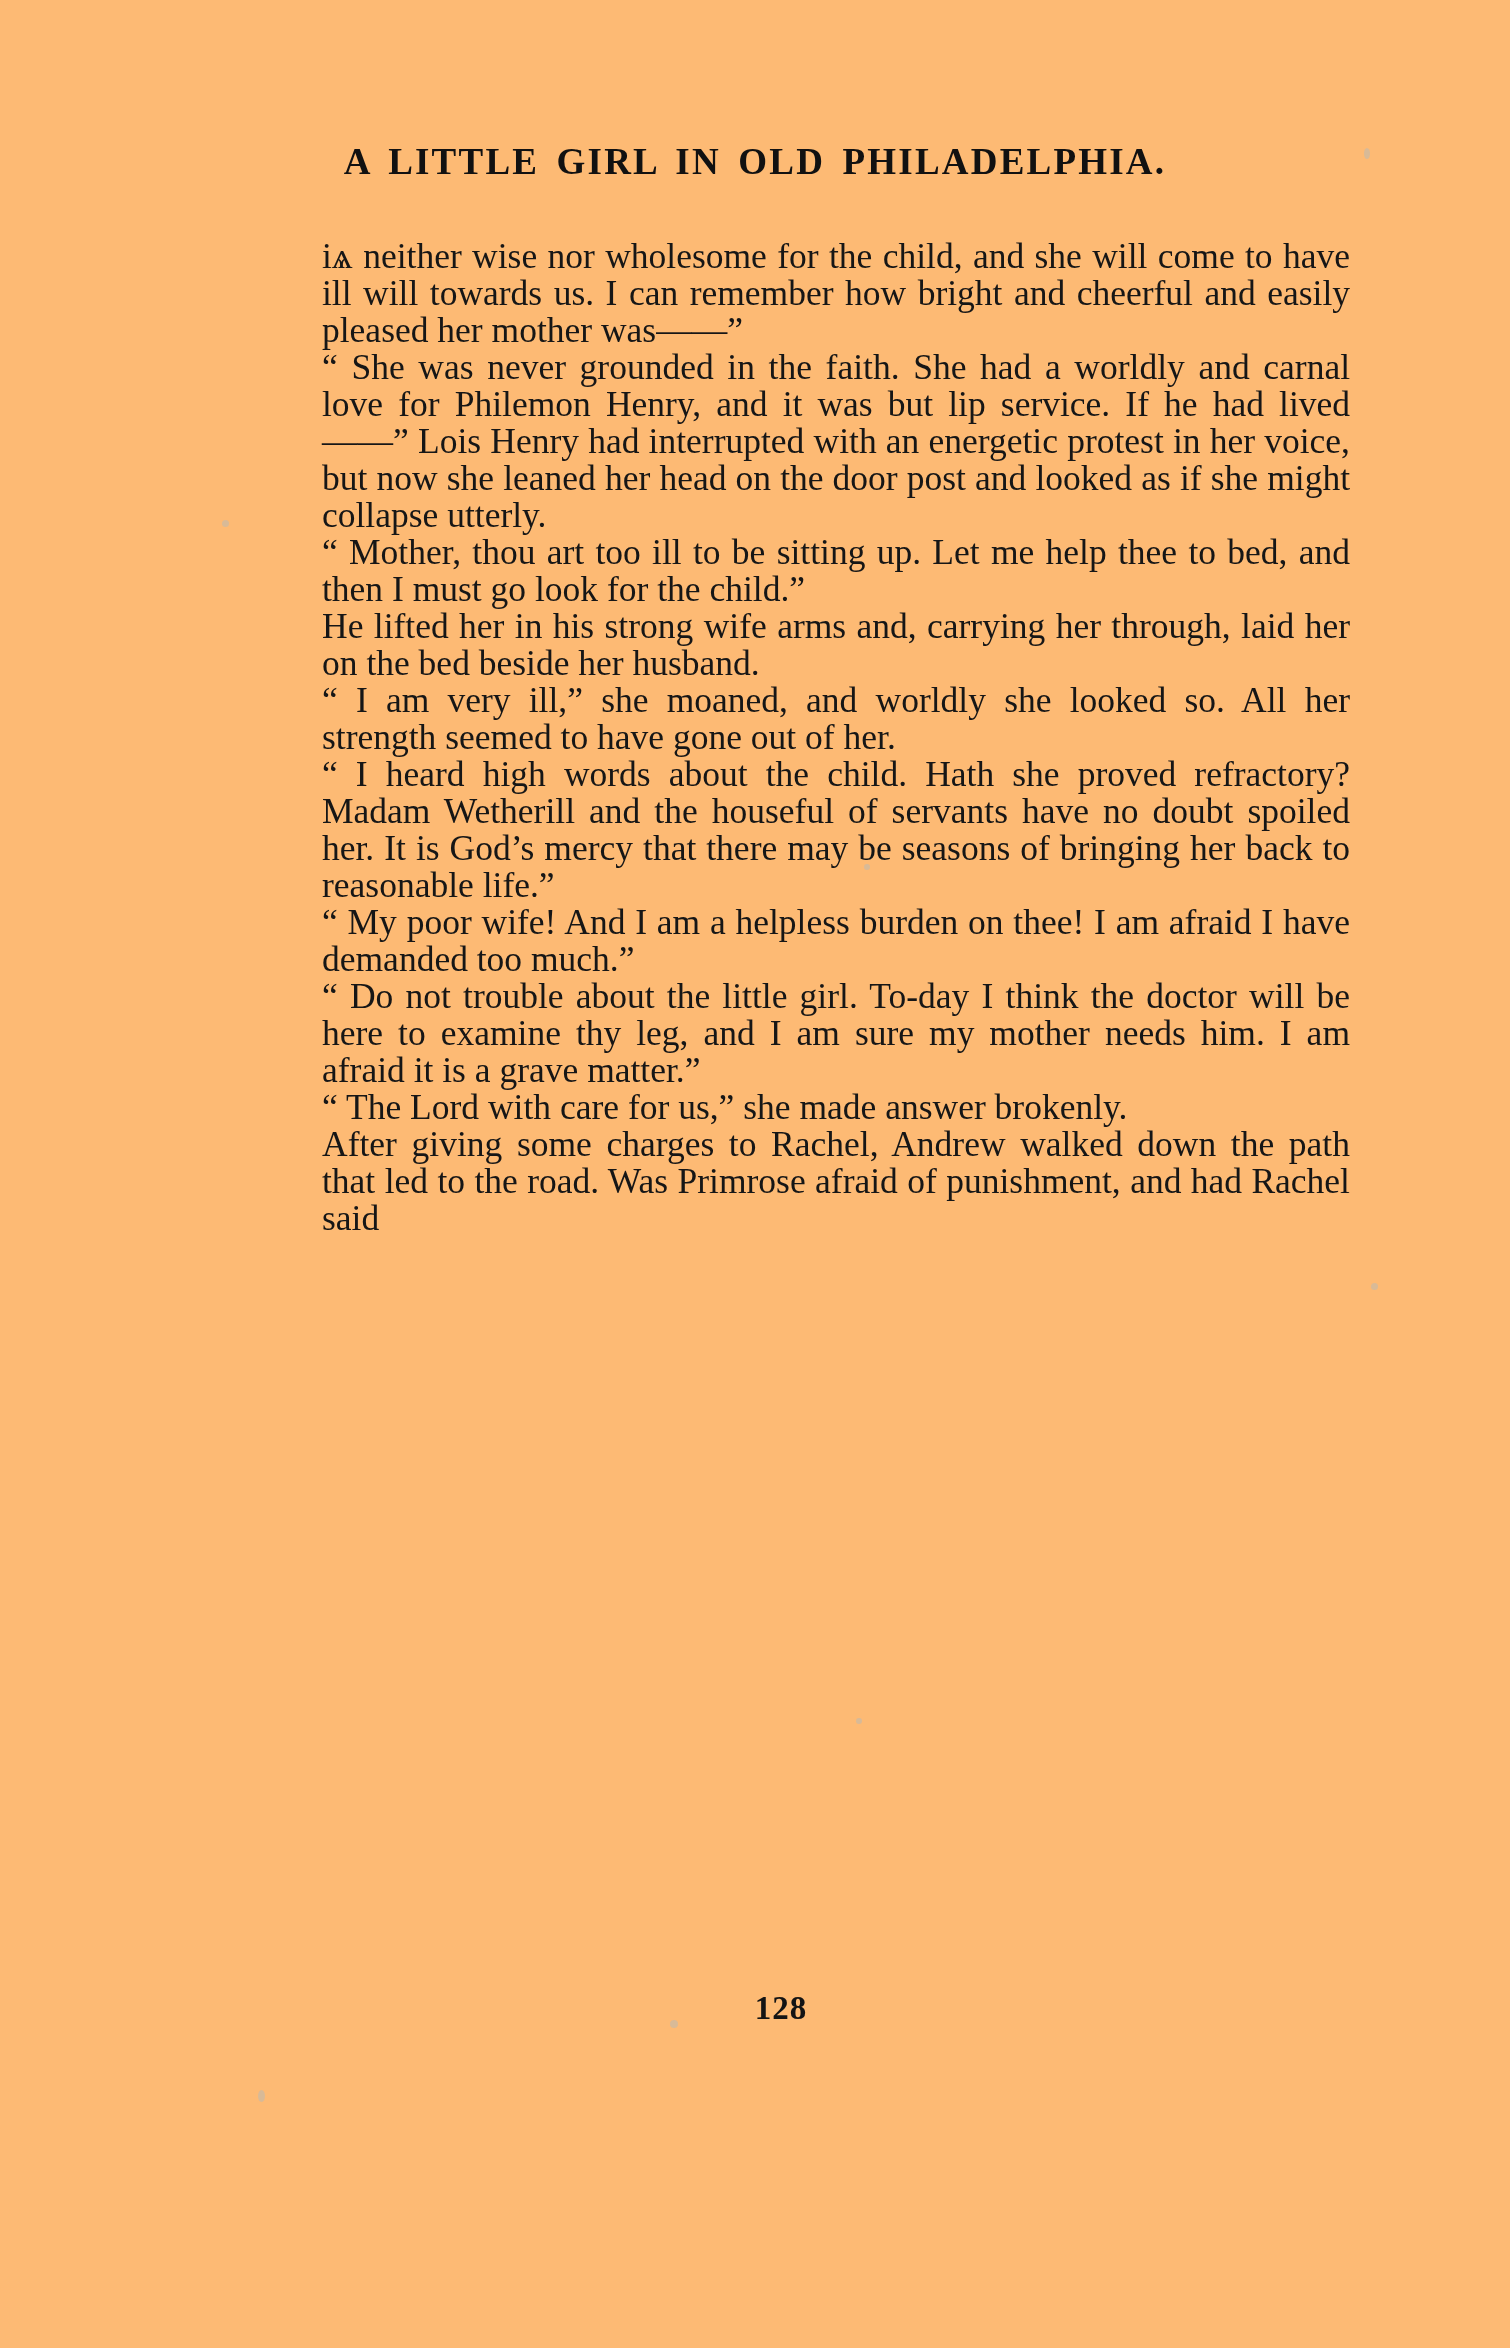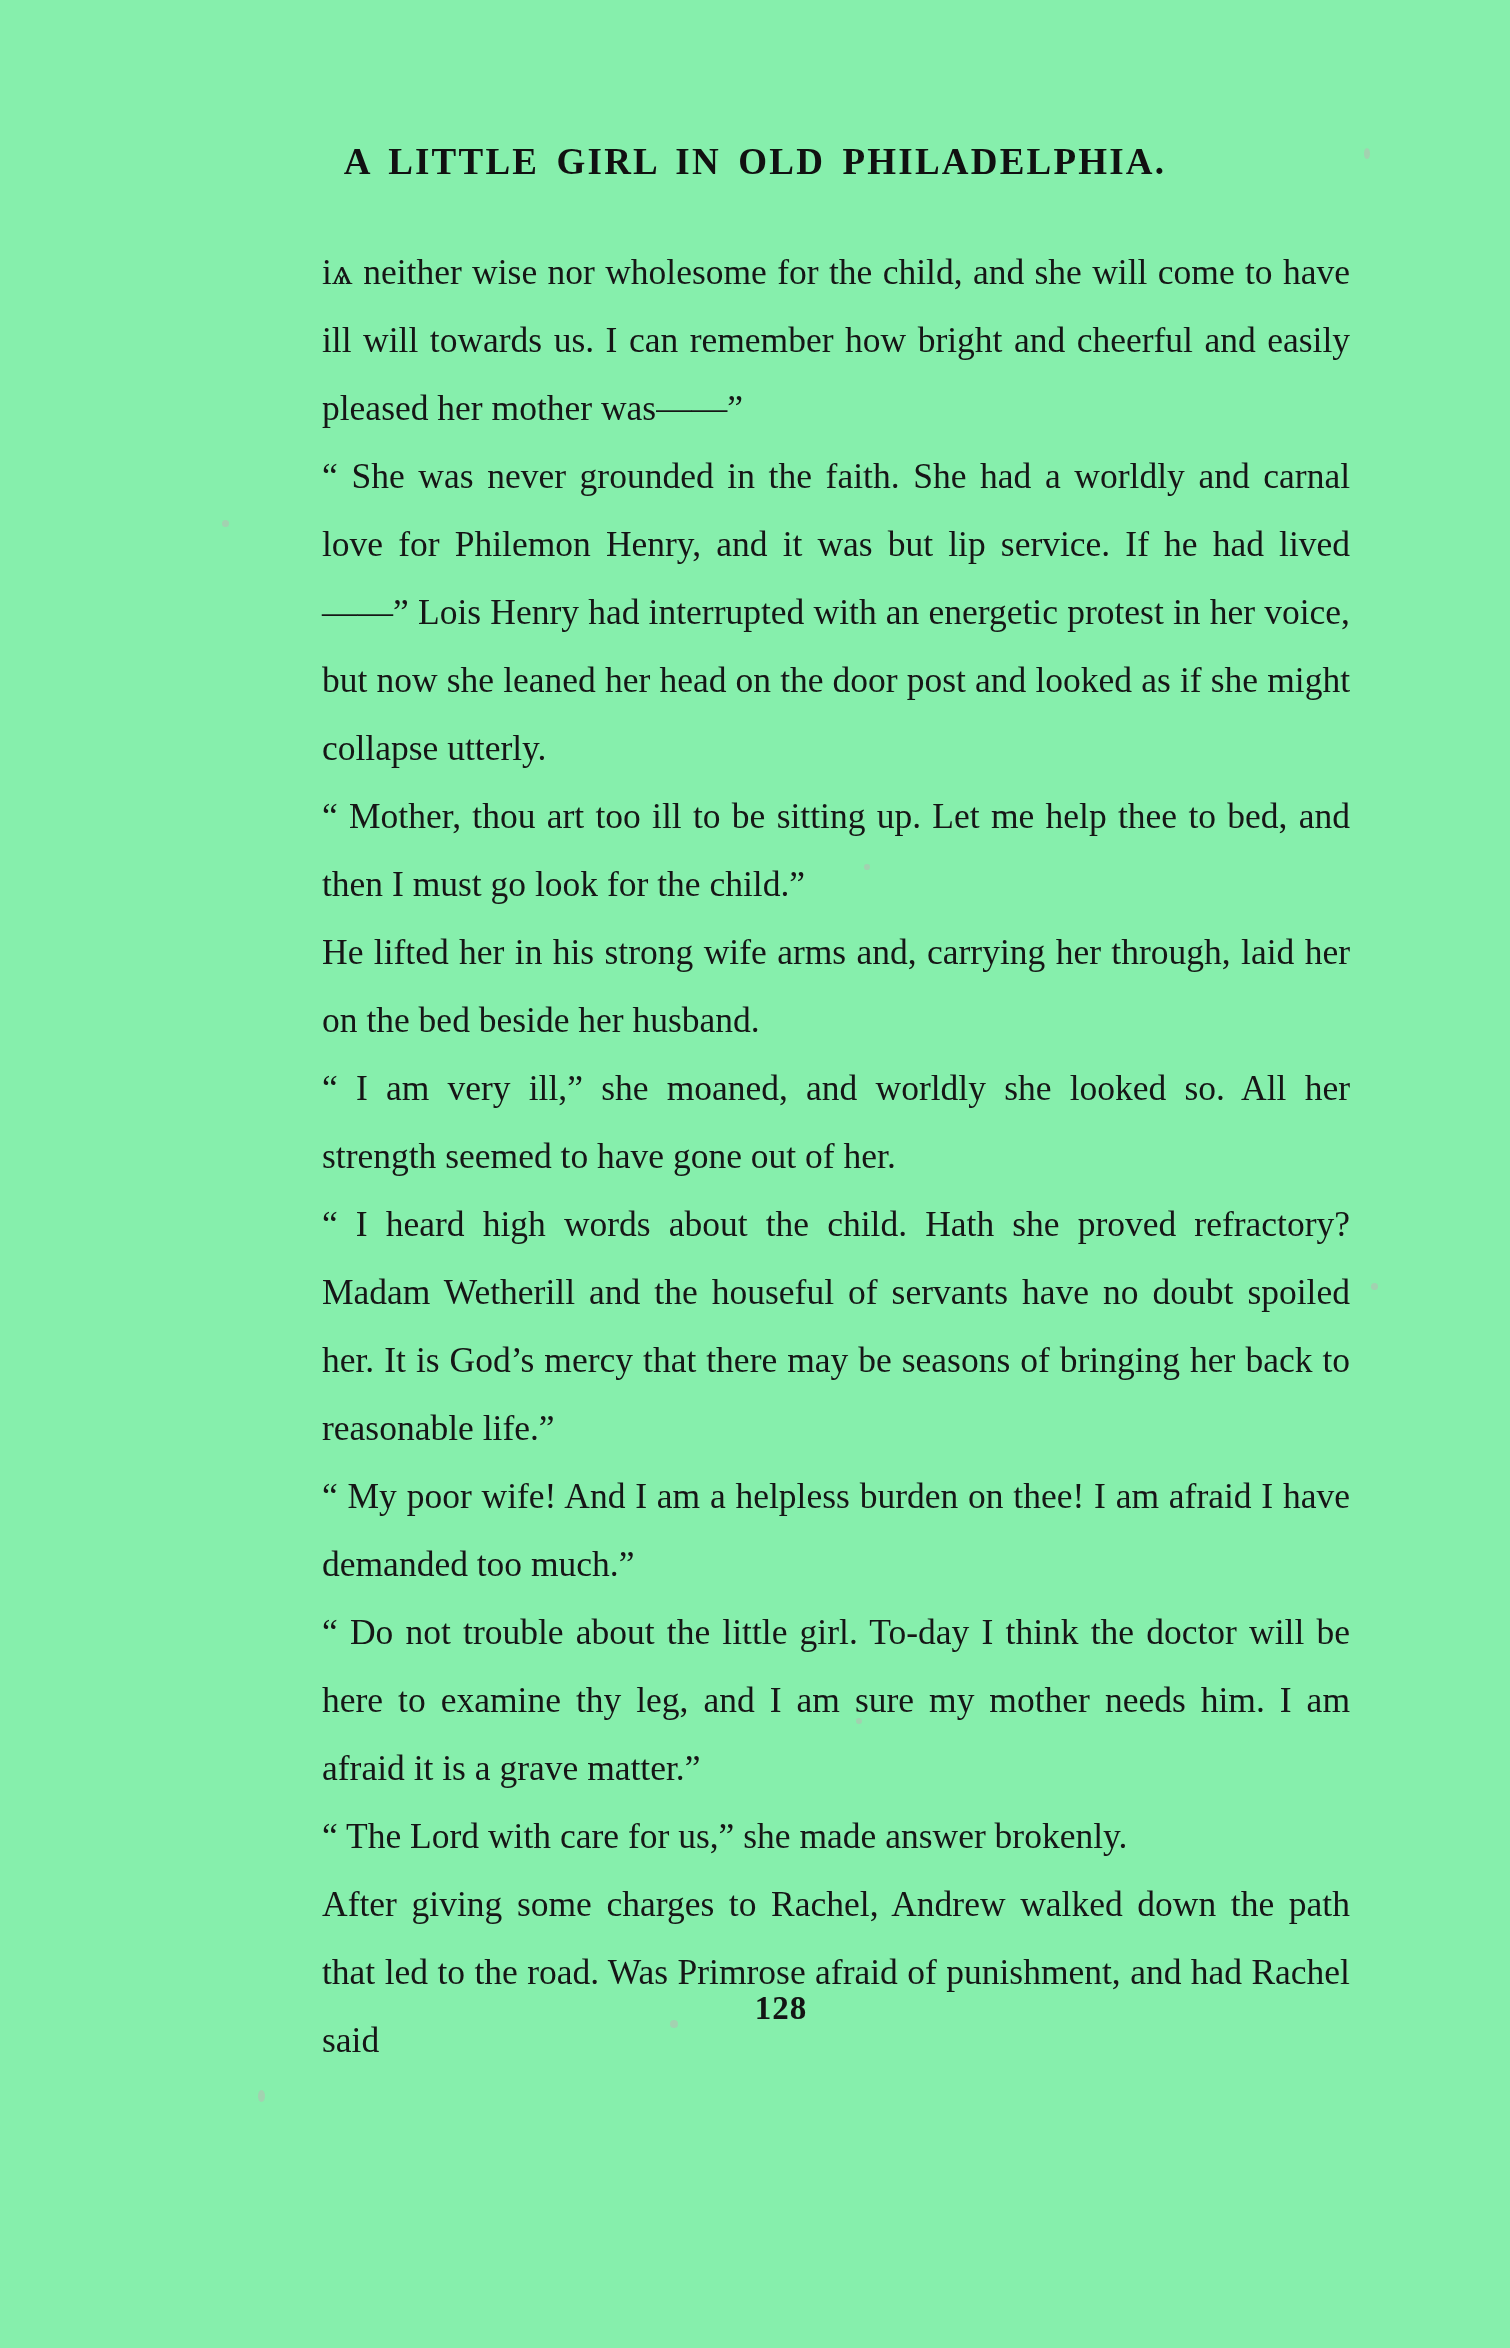--- a/index.html
+++ b/index.html
@@ -14,42 +14,42 @@
     font-family: "Liberation Serif", serif;
     color: #1a1a1a;
     overflow: hidden;
   }
   .page {
     position: absolute;
     top: 0;
     left: 0;
     width: 1510px;
     height: 2348px;
-    background: #86efac;
+    background: #fdba74;
   }
   .running-head {
     position: absolute;
     top: 140px;
     left: 0;
     width: 1510px;
     text-align: center;
     font-size: 37px;
     letter-spacing: 2.2px;
     word-spacing: 6px;
     font-weight: 600;
     color: #111;
     font-family: "Liberation Serif", serif;
   }
   .textblock {
     position: absolute;
     top: 238px;
     left: 322px;
     width: 1028px;
     font-size: 35.5px;
-    line-height: 68px;
+    line-height: 37px;
     text-align: justify;
     text-justify: inter-word;
     color: #161616;
   }
   .textblock p {
     margin: 0;
     text-indent: 0;
   }
   .para-indent {
     text-indent: 46px;

